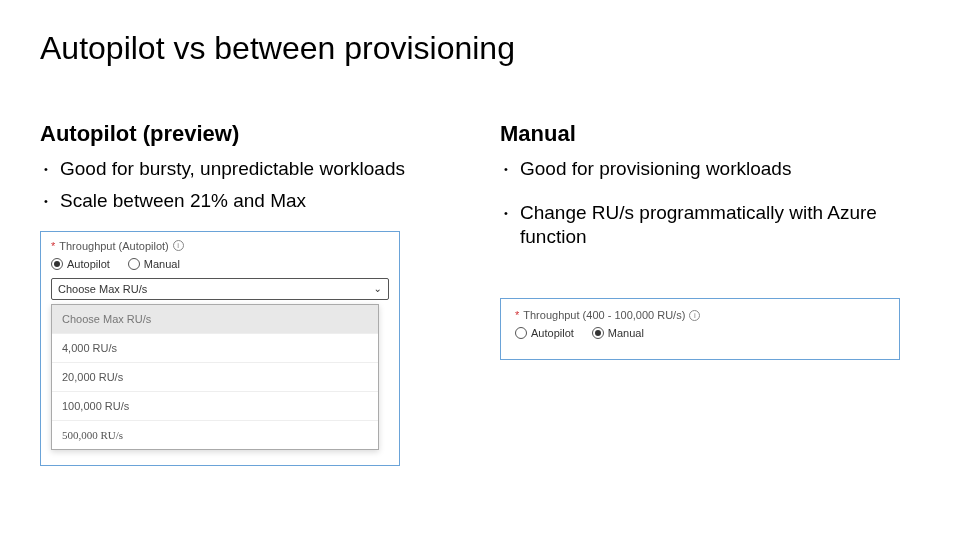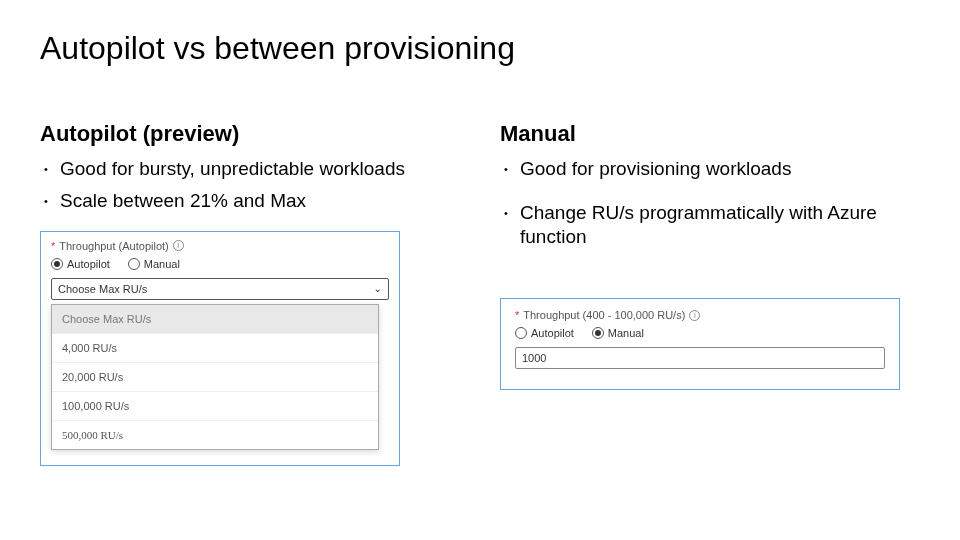--- a/index.html
+++ b/index.html
@@ -253,18 +253,17 @@
         <div class="radio">
           <span class="radio-dot"></span>
           <span>Autopilot</span>
         </div>
         <div class="radio">
           <span class="radio-dot sel"></span>
           <span>Manual</span>
         </div>
       </div>
 
-      <div class="text-input">1000</div>
 
     </div>
   </div>
 
 </div>
 
 </body></html>

